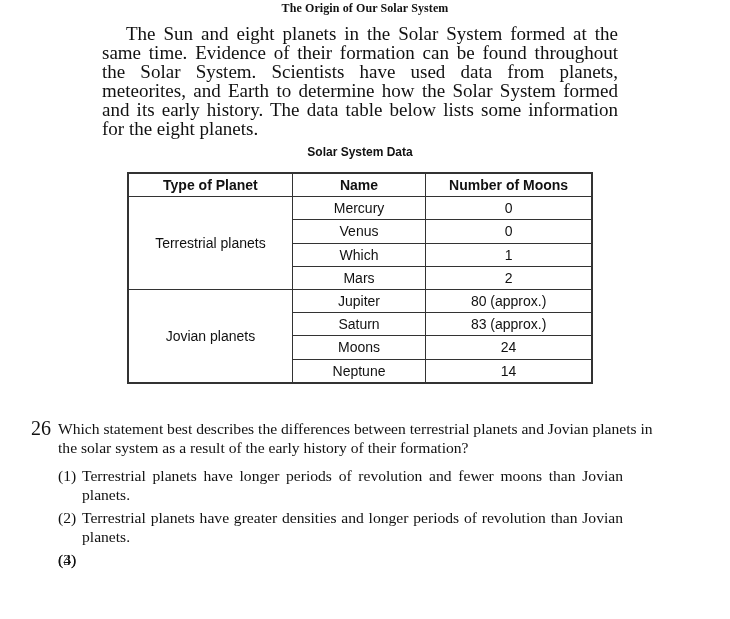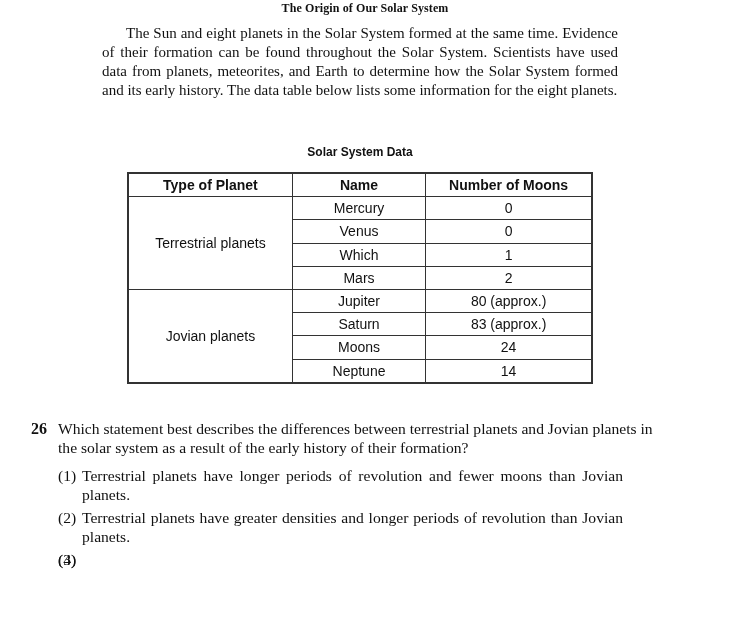--- a/index.html
+++ b/index.html
@@ -4,21 +4,21 @@
 <style>
   html, body { margin: 0; padding: 0; background: #ffffff; }
   body { width: 730px; height: 619px; position: relative; overflow: hidden; color: #111; }
 
   .title {
     position: absolute; left: 0; top: 1px; width: 730px; text-align: center;
     font-family: "Liberation Serif", serif; font-weight: bold; font-size: 12px; letter-spacing: 0.1px;
   }
   .intro {
     position: absolute; left: 102px; top: 24px; width: 516px;
-    font-family: "Liberation Serif", serif; font-size: 15px; line-height: 19px;
+    font-family: "Liberation Serif", serif; font-size: 19px; line-height: 19px;
     text-align: justify; text-indent: 24px;
   }
   .table-title {
     position: absolute; left: 0; top: 145px; width: 720px; text-align: center;
     font-family: "Liberation Sans", sans-serif; font-weight: bold; font-size: 12px;
   }
   table.solar {
     position: absolute; left: 127px; top: 172px; width: 466px;
     border-collapse: collapse;
     font-family: "Liberation Sans", sans-serif; font-size: 14px;
@@ -27,21 +27,21 @@
   table.solar th, table.solar td {
     border: 1.5px solid #333; text-align: center; height: 22.2px; padding: 0;
   }
   table.solar th { font-weight: bold; font-size: 14px; }
   col.c1 { width: 165px; } col.c2 { width: 134px; } col.c3 { width: 167px; }
 
   .question {
     position: absolute; left: 31px; top: 419px; width: 640px;
     font-family: "Liberation Serif", serif; font-size: 15.6px; line-height: 19px;
   }
-  .q-num { position: absolute; left: 0; top: 0; font-weight: bold; font-size: 16px; }
+  .q-num { position: absolute; left: 0; top: 0; font-weight: normal; font-size: 20px; }
   .q-text { position: absolute; left: 27px; top: 0; width: 605px; }
   .options { position: absolute; left: 27px; top: 47px; width: 565px; }
   .option { position: relative; padding-left: 24px; text-align: justify; margin-bottom: 4px; }
   .option .opt-num { position: absolute; left: 0; top: 0; }
   .option.last { text-align: left; white-space: nowrap; }
 </style>
 </head>
 <body>
 
 <div class="title">The Origin of Our Solar System</div>

